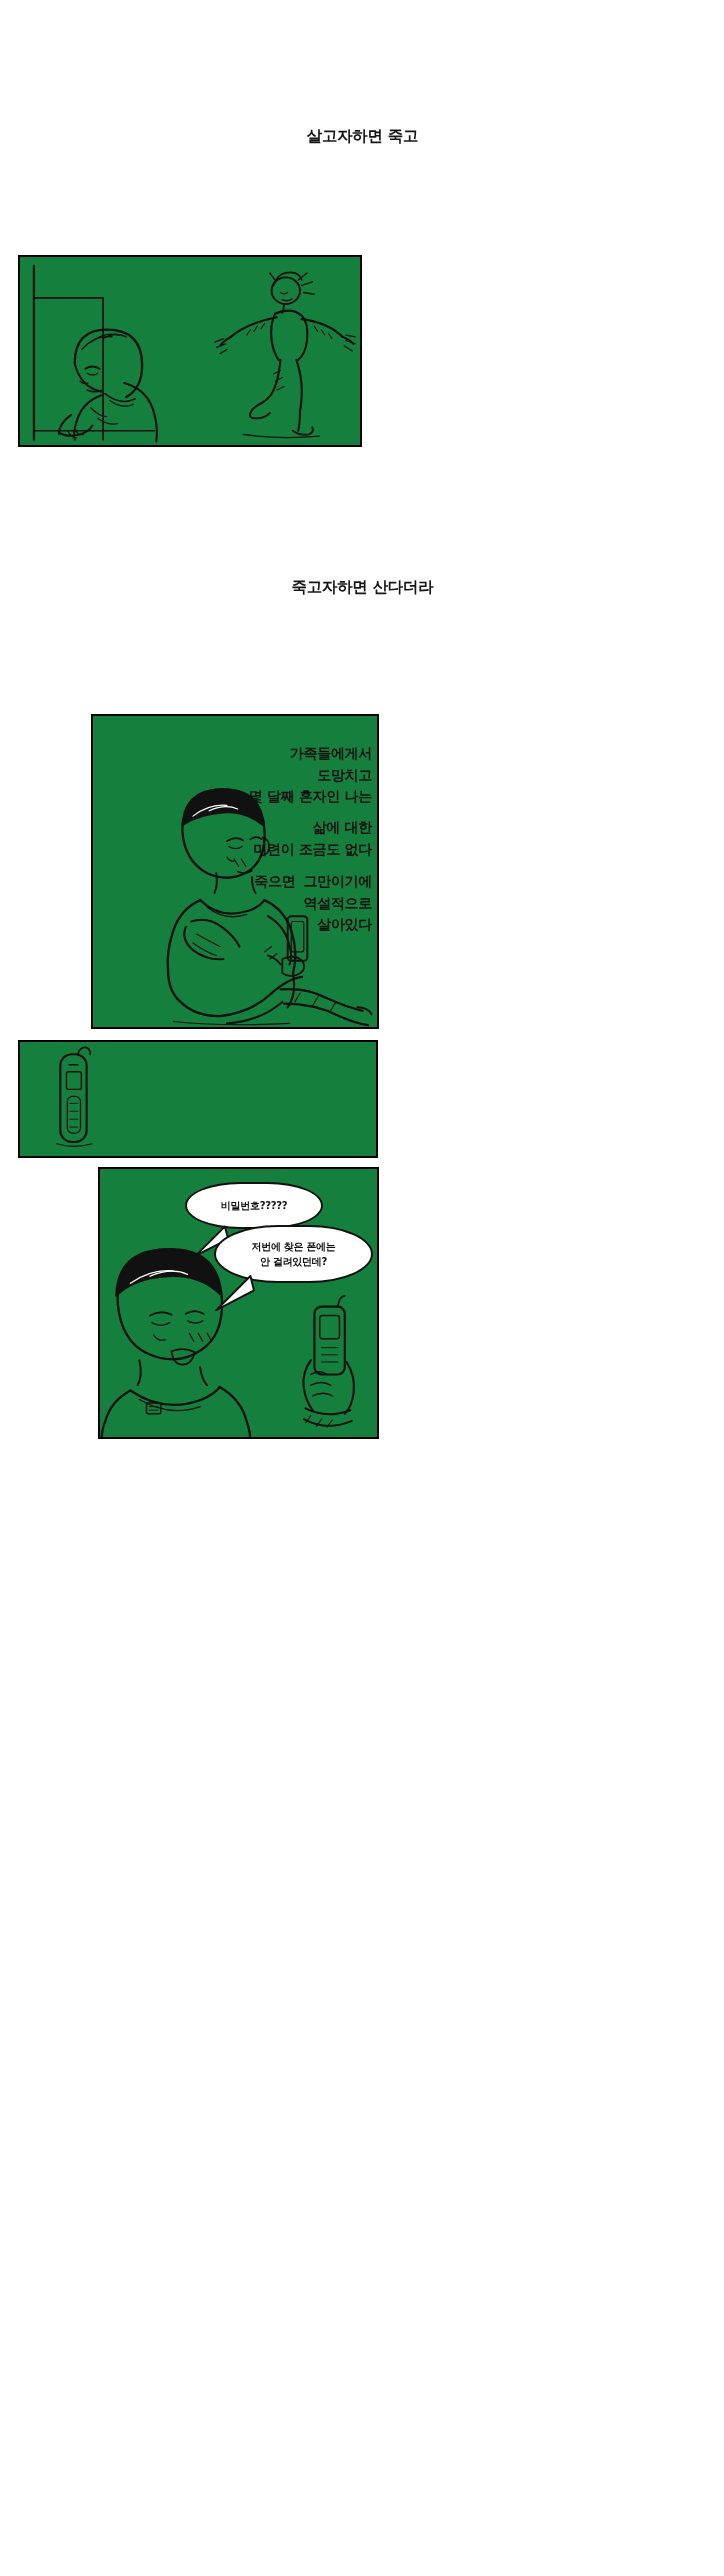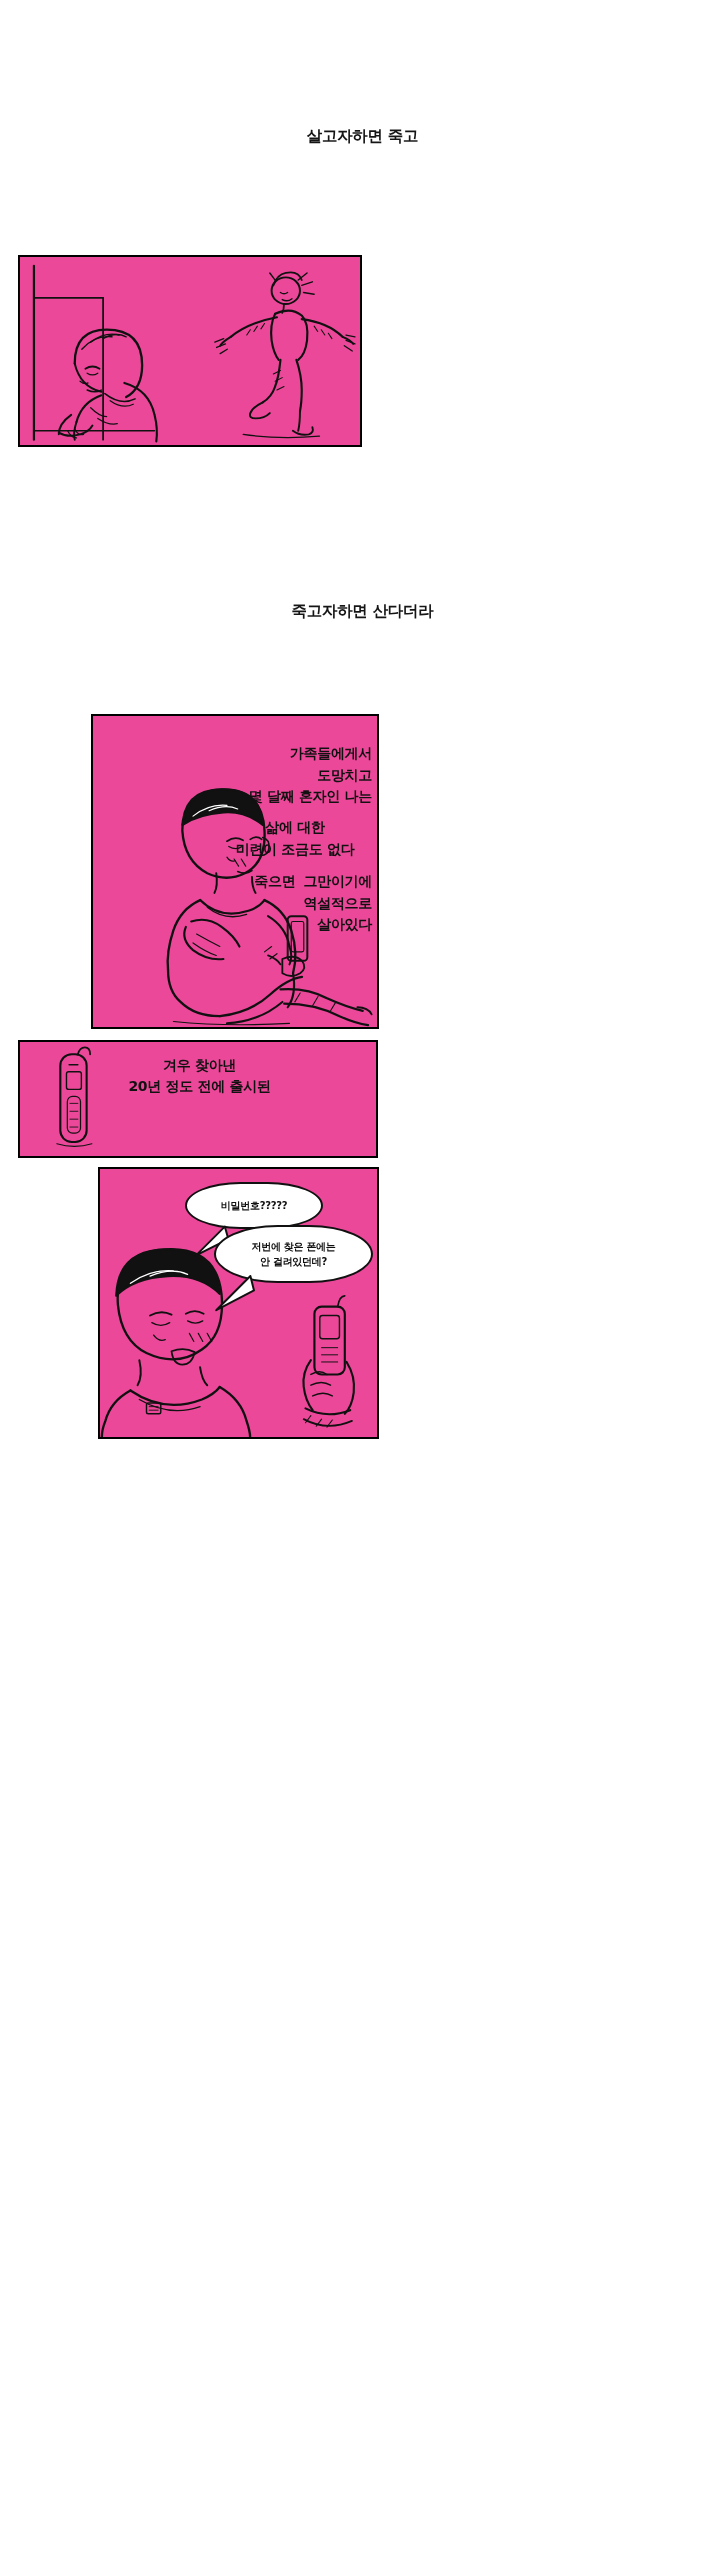--- a/index.html
+++ b/index.html
@@ -30,21 +30,21 @@
     line-height: 1.5;
     font-weight: 600;
     letter-spacing: -0.2px;
     color: #151515;
     white-space: pre-line;
   }
   
   .panel {
     position: absolute;
     border: 2.7px solid #000000;
-    background: #ec4899;
+    background: #15803d;
     box-sizing: border-box;
     overflow: hidden;
   }
   .panel-inner {
     position: absolute;
     inset: 0;
   }
   svg.art {
     position: absolute;
     left: 0;
@@ -168,21 +168,21 @@
           <path d="M306 196 q8 6 18 4 q6 -2 4 -8" stroke-width="2.2"></path>
 
           <path d="M292 128 l-8 4 M294 136 l-8 4 M296 146 l-8 4" stroke-width="1.2"></path>
 
           <path d="M250 200 q40 6 86 2" stroke-width="1.4"></path>
         </g>
       </svg>
     </div>
   </div>
 
-  <div class="caption" style="left:0; top:576px; width:725px;margin-top:24px;">죽고자하면 산다더라</div>
+  <div class="caption" style="left:0; top:576px; width:725px;">죽고자하면 산다더라</div>
 
   <div class="panel" style="left:91px; top:714px; width:288px; height:315px;">
     <div class="panel-inner">
       <svg class="art" viewBox="0 0 318 348">
         <g fill="none" stroke="#111" stroke-width="2" stroke-linecap="round" stroke-linejoin="round">
 
           <path d="M100 128 q0 -46 44 -46 q46 0 48 46 q2 36 -22 48 q-20 10 -42 0 q-26 -14 -28 -48Z" stroke-width="2.6"></path>
 
           <path d="M100 122 q8 -40 46 -40 q42 0 44 40 q-20 -16 -44 -14 q-28 2 -46 14Z" stroke-width="2.2" fill="#111"></path>
 
@@ -240,21 +240,21 @@
           <path d="M232 310 l-6 10 M252 314 l-6 10 M272 320 l-6 10" stroke-width="1.2"></path>
 
           <path d="M90 342 q60 6 130 2" stroke-width="1.3"></path>
         </g>
       </svg>
     </div>
 
     <div class="narration" style="left:134px; top:27px; width:145px;">가족들에게서
 도망치고
 몇 달째 혼자인 나는</div>
-    <div class="narration" style="left:125px; top:101px; width:154px;text-align:center;">삶에 대한
+    <div class="narration" style="left:125px; top:101px; width:154px;">삶에 대한
 미련이 조금도 없다</div>
     <div class="narration" style="left:125px; top:156px; width:154px;font-family:Liberation Mono, monospace;">죽으면 그만이기에
 역설적으로
 살아있다</div>
   </div>
 
   <div class="panel" style="left:18px; top:1040px; width:360px; height:118px;">
     <div class="panel-inner">
       <svg class="art" viewBox="0 0 398 130">
         <g fill="none" stroke="#111" stroke-width="2" stroke-linecap="round" stroke-linejoin="round">
@@ -268,22 +268,20 @@
           <rect x="49" y="34" width="17" height="20" rx="2.5" stroke-width="1.6"></rect>
 
           <rect x="50" y="62" width="15" height="42" rx="6" stroke-width="1.4"></rect>
           <path d="M53 70 h9 M53 79 h9 M53 88 h9 M53 97 h9" stroke-width="1"></path>
 
           <path d="M38 116 q20 6 40 0" stroke-width="1.2"></path>
         </g>
       </svg>
     </div>
 
-    <div class="narration center" style="left:80px; top:12.7px; width:199px;">겨우 찾아낸
-20년 정도 전에 출시된</div>
   </div>
 
   <div class="panel" style="left:98px; top:1167px; width:281px; height:272px;">
     <div class="panel-inner">
       <svg class="art" viewBox="0 0 310 300">
         <g fill="none" stroke="#111" stroke-width="2" stroke-linecap="round" stroke-linejoin="round">
 
           <path d="M20 152 q-4 -58 52 -62 q58 -4 64 50 q4 44 -22 62 q-28 20 -62 4 q-28 -14 -32 -54Z" stroke-width="2.6"></path>
 
           <path d="M18 142 q2 -52 56 -52 q56 0 60 50 q-22 -22 -58 -20 q-38 2 -58 22Z" fill="#111" stroke-width="2.2"></path>

